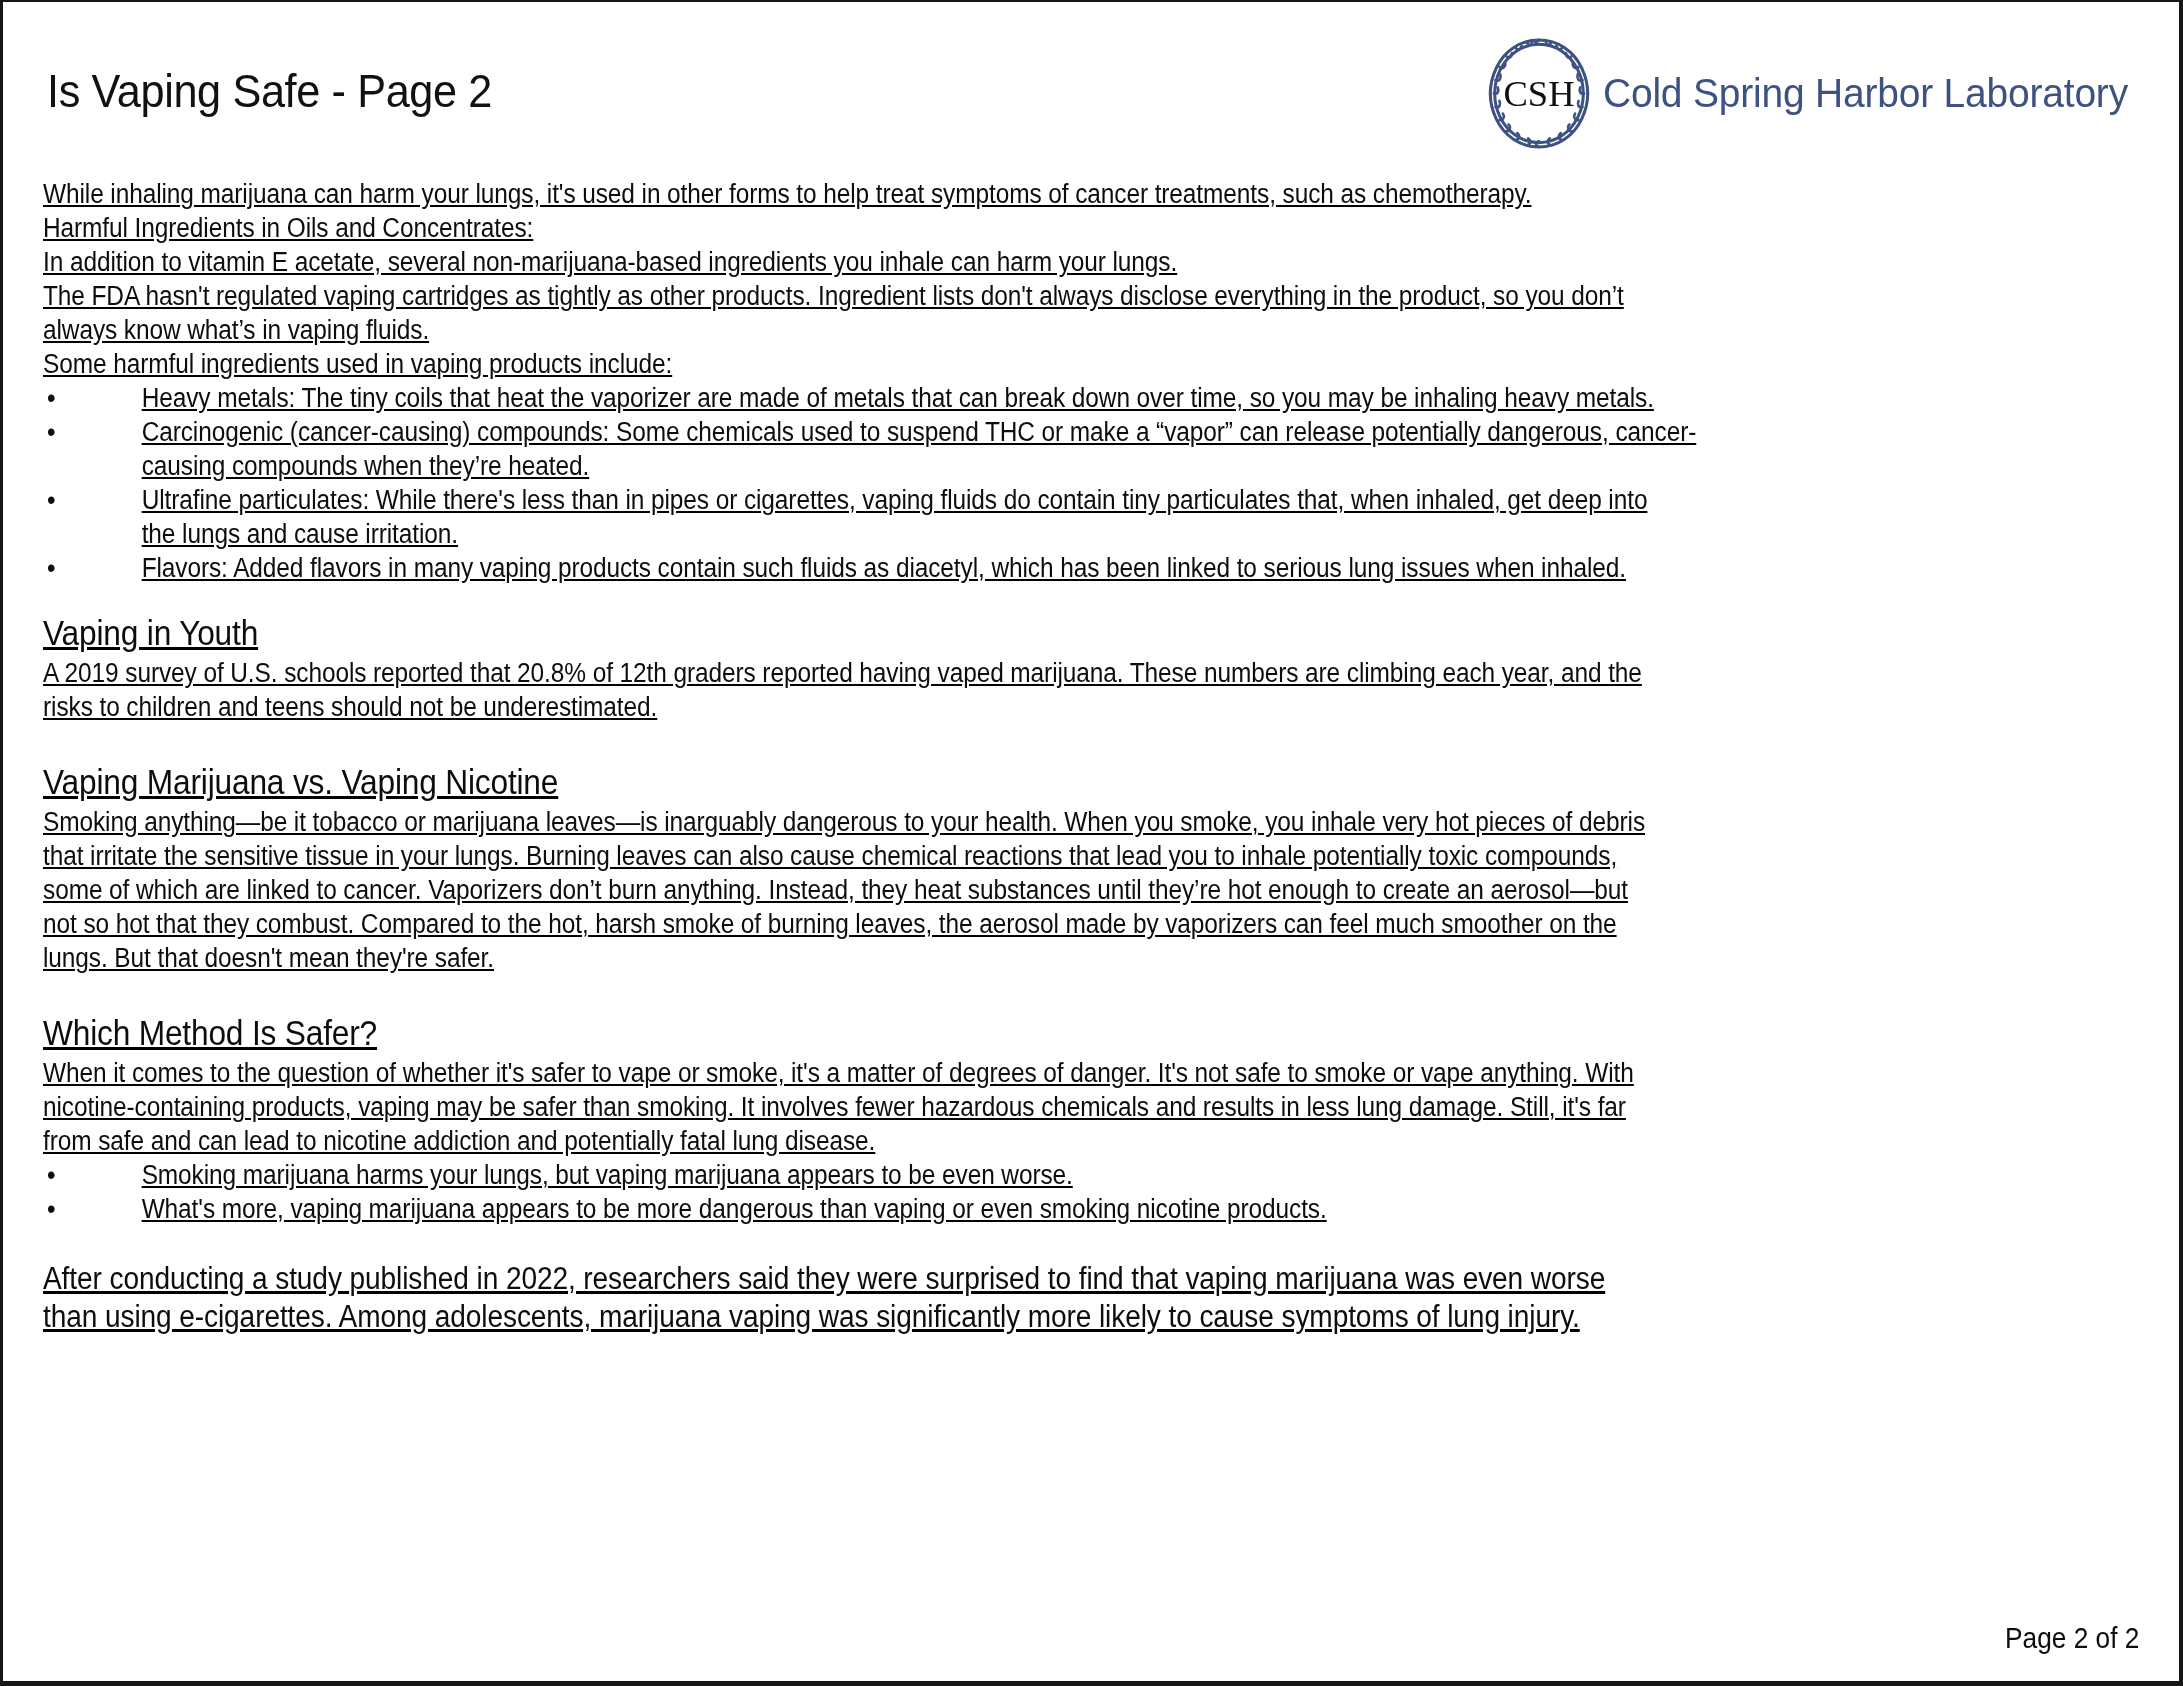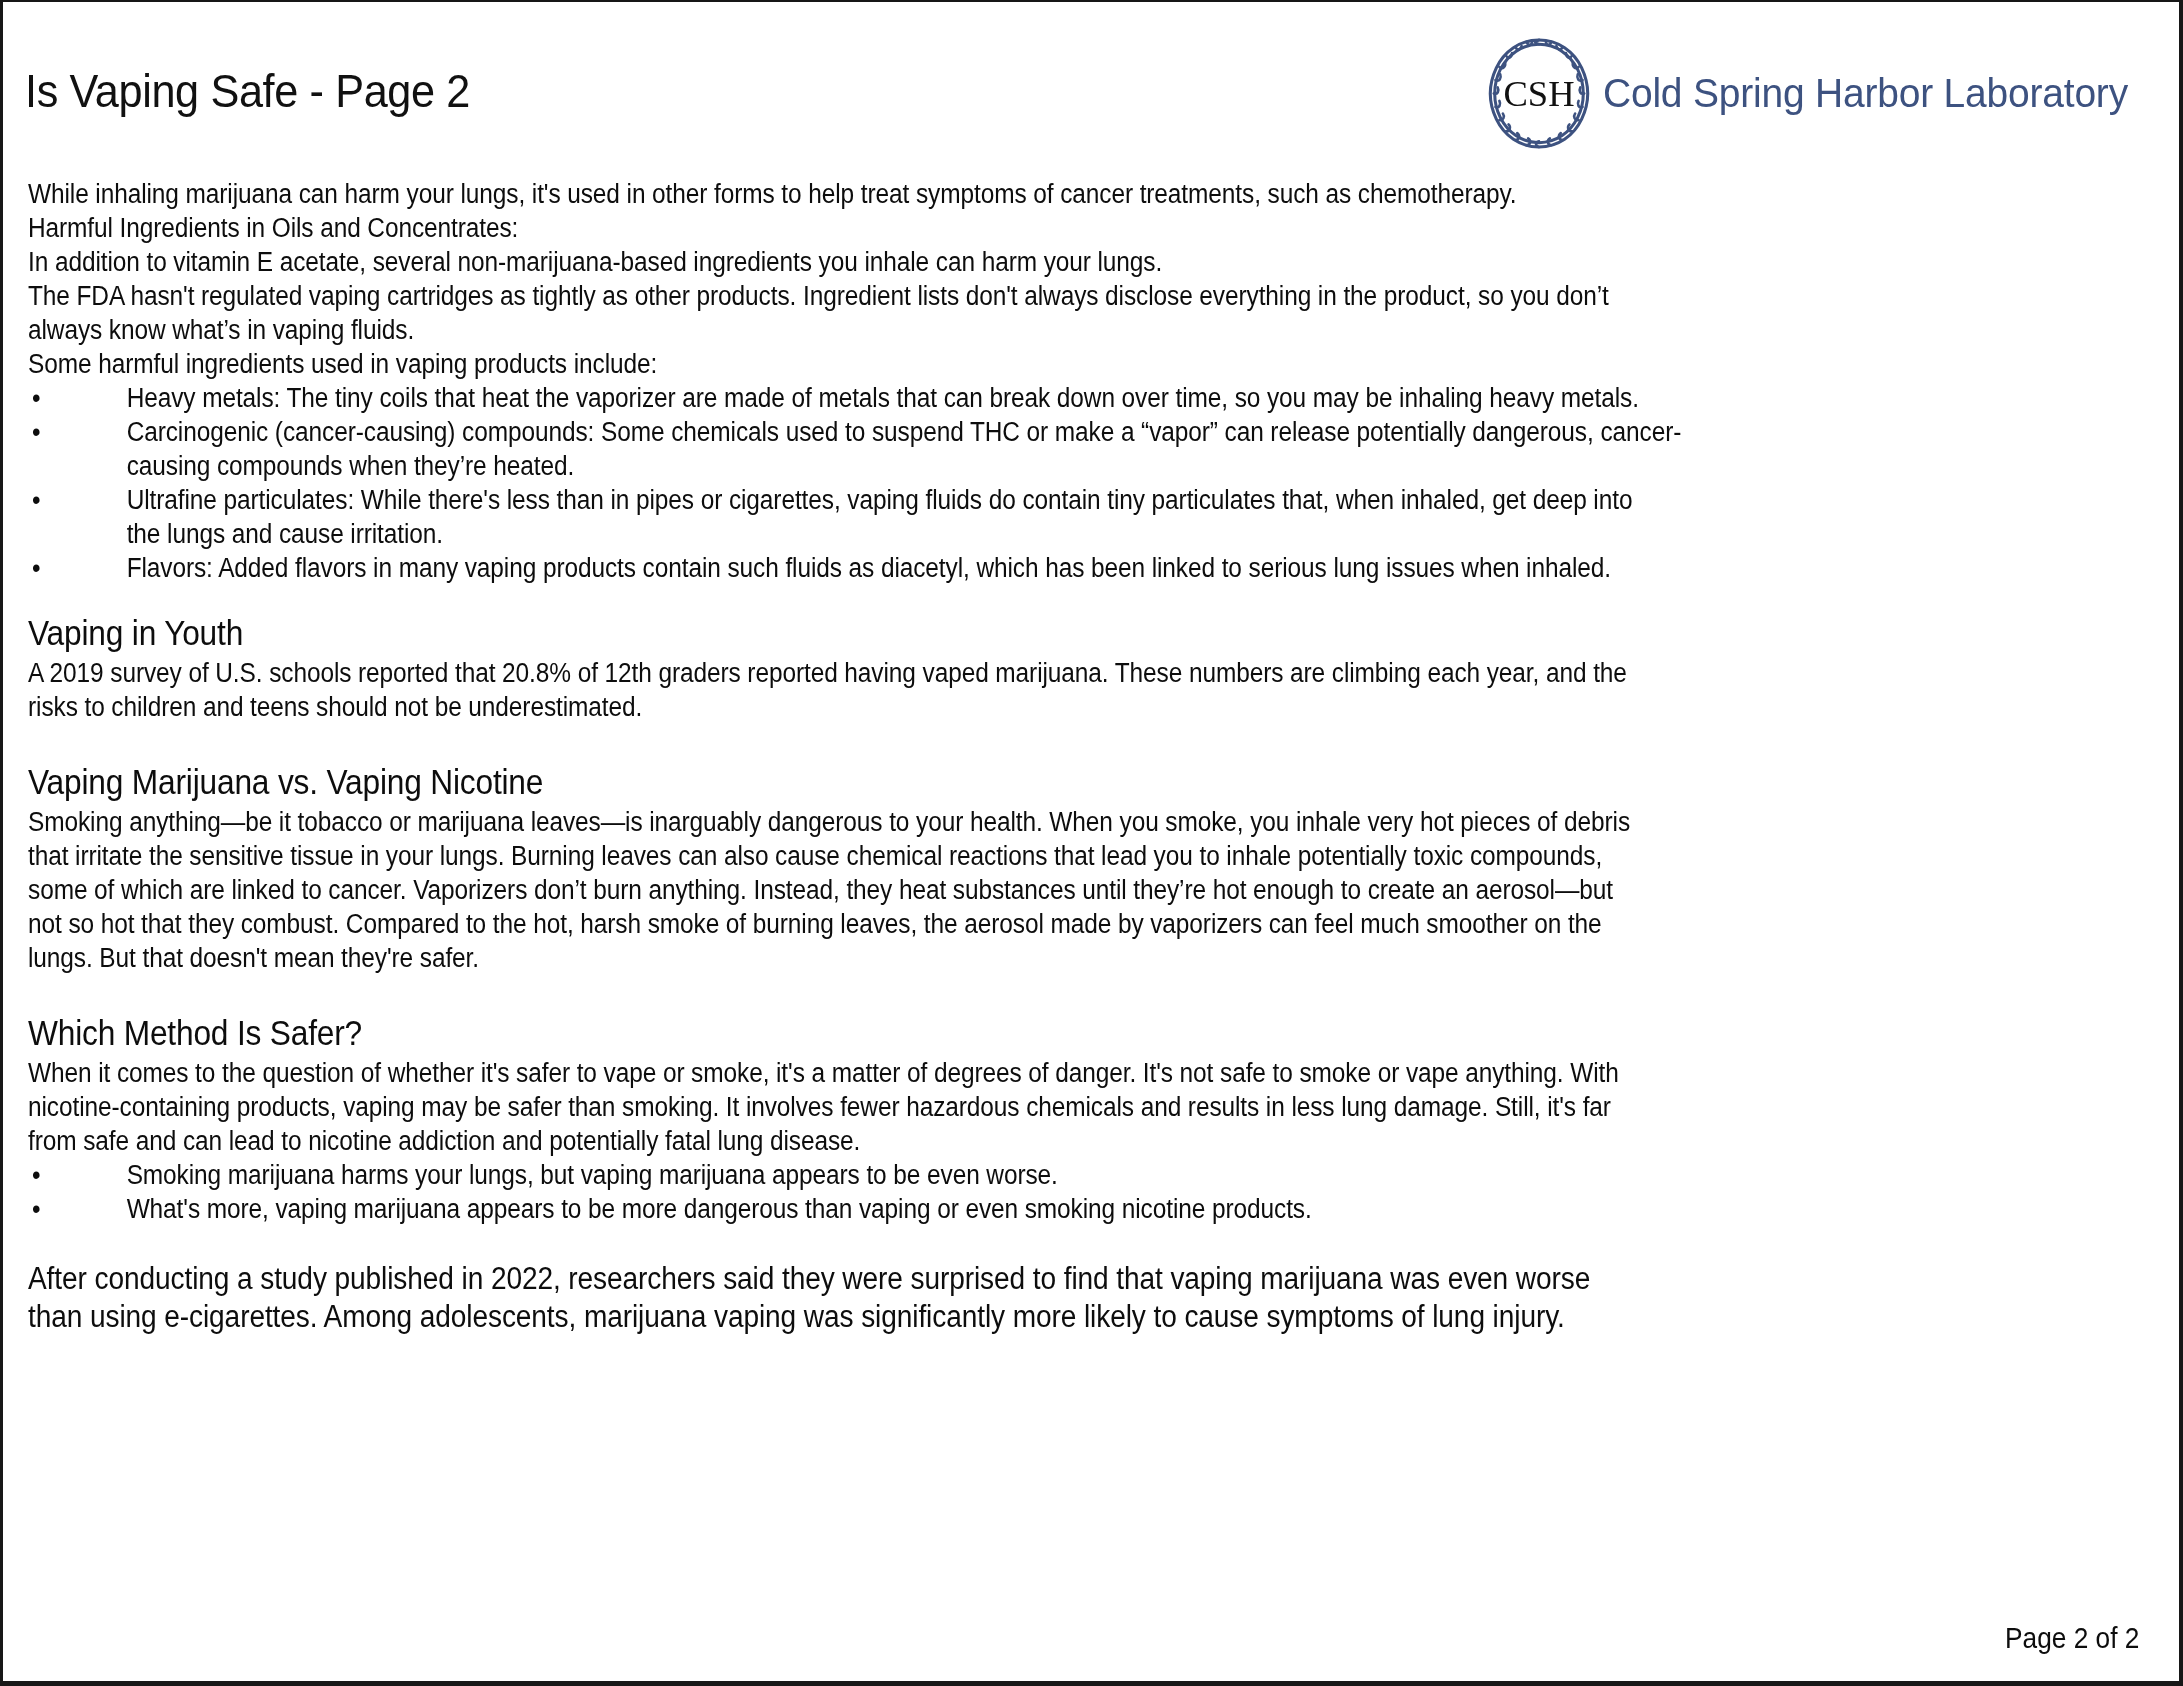--- a/index.html
+++ b/index.html
@@ -25,21 +25,21 @@
   .doc {
     position: absolute;
     left: 0; top: 0;
     width: 2175px;
     height: 1678px;
   }
 
   
   .header {
     position: absolute;
-    left: 18px;
+    left: 40px;
     top: 26px;
     right: 17.5px;
     height: 131px;
   }
   .page-title {
     position: absolute;
     left: 3.5px;
     top: 38px;
     font-size: 47px;
     line-height: 1.05;
@@ -72,23 +72,24 @@
     color: #3d5280;
     letter-spacing: -0.2px;
     white-space: nowrap;
     transform: scaleX(0.95);
     transform-origin: left center;
   }
 
   
   .body-area {
     position: absolute;
-    left: 25px;
+    left: 40px;
     top: 175px;
     width: 2131px;
+    text-decoration: underline;
   }
   .line {
     font-size: 27px;
     line-height: 34px;
     color: #0d0d0d;
     white-space: nowrap;
     transform: scaleX(0.905);
     transform-origin: left top;
     letter-spacing: -0.1px;
   }

